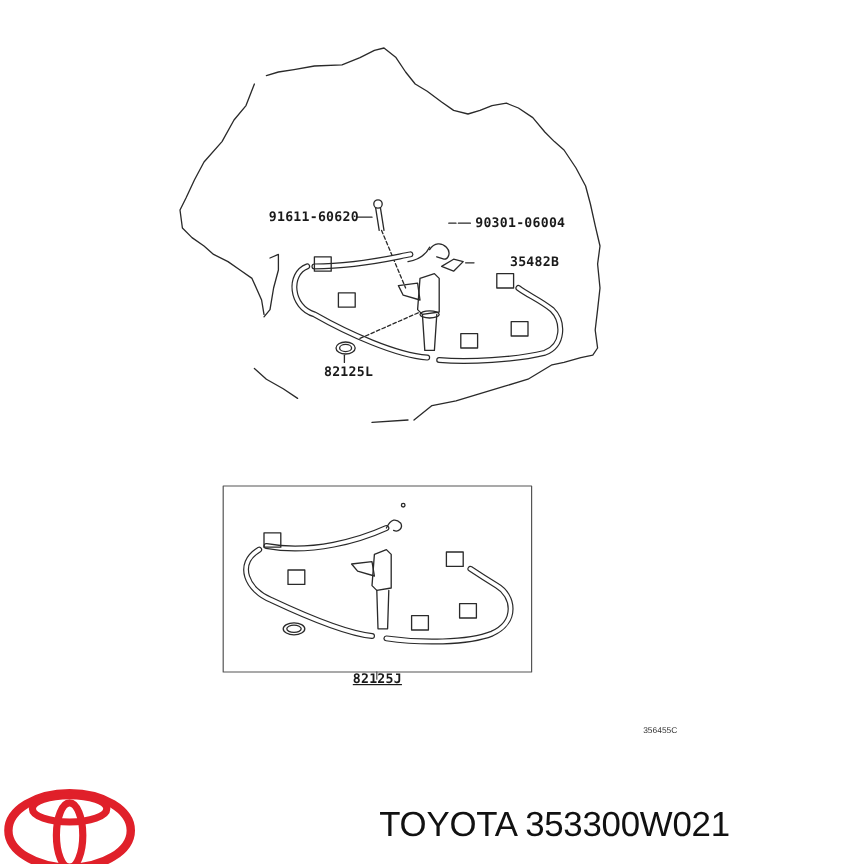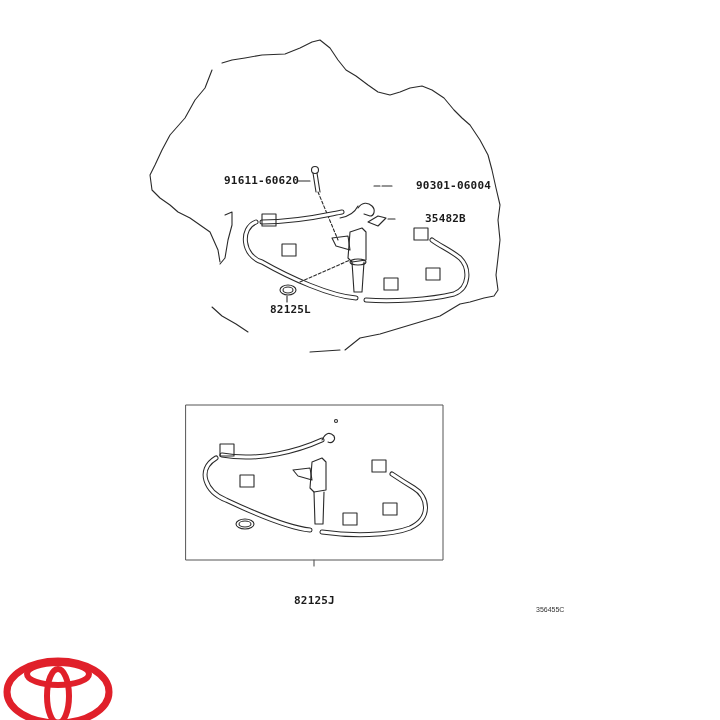--- a/index.html
+++ b/index.html
@@ -103,29 +103,30 @@
       <path d="M293,470 L310,468 L312,480 L298,476 Z"></path>
       <path d="M314,492 L315,524 L323,524 L324,492"></path>
       <path d="M322,440 C326,432 330,432 334,436 C336,440 332,444 328,442"></path>
       <circle cx="336" cy="421" r="1.5"></circle>
       <ellipse cx="245" cy="524" rx="9" ry="5"></ellipse>
       <ellipse cx="245" cy="524" rx="6" ry="3"></ellipse>
     </g>
   </svg>
 
   <span class="callout" style="left:224px; top:175px;">91611-60620</span>
-  <span class="callout" style="left:396px; top:180px;margin-left:20px;">90301-06004</span>
+  <span class="callout" style="left:396px; top:180px;">90301-06004</span>
   <span class="callout" style="left:396px; top:213px;margin-left:29px;">35482B</span>
   <span class="callout" style="left:270px; top:304px;text-align:right;">82125L</span>
 
-  <span class="callout" style="left:294px; top:595px;">82125J</span>
+  <span class="callout" style="left:294px; top:560px;text-decoration:underline;">82125J</span>
 
   <span class="figure-code" style="left:536px; top:606px;">356455C</span>
 
   <svg class="logo" width="112" height="70" viewBox="0 0 112 70" xmlns="http://www.w3.org/2000/svg">
     <g fill="none" stroke="#e0202a">
       <ellipse cx="56" cy="40" rx="51" ry="31" stroke-width="7"></ellipse>
       <ellipse cx="56" cy="22" rx="31" ry="11" stroke-width="6"></ellipse>
       <ellipse cx="56" cy="44" rx="11" ry="27" stroke-width="6"></ellipse>
     </g>
   </svg>
 
+  <span class="caption">TOYOTA 353300W021</span>
 </div>
 
 </body></html>

